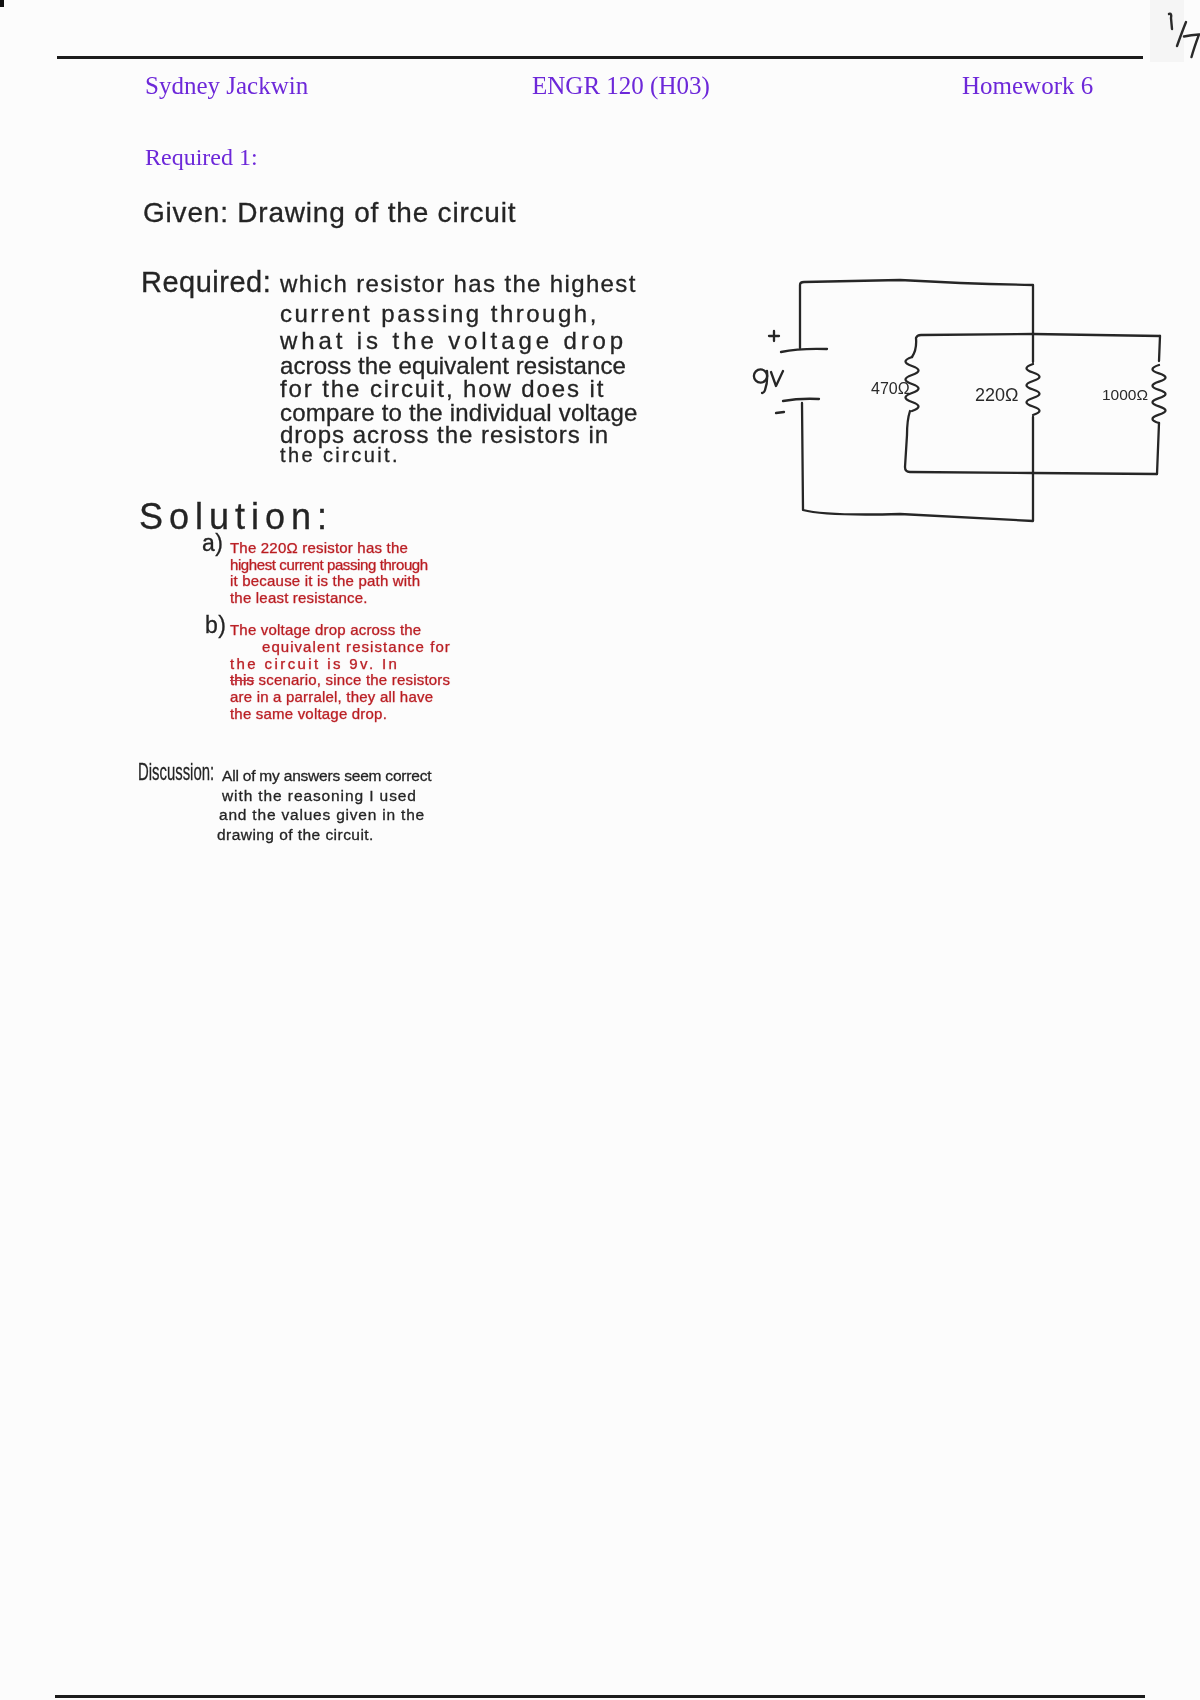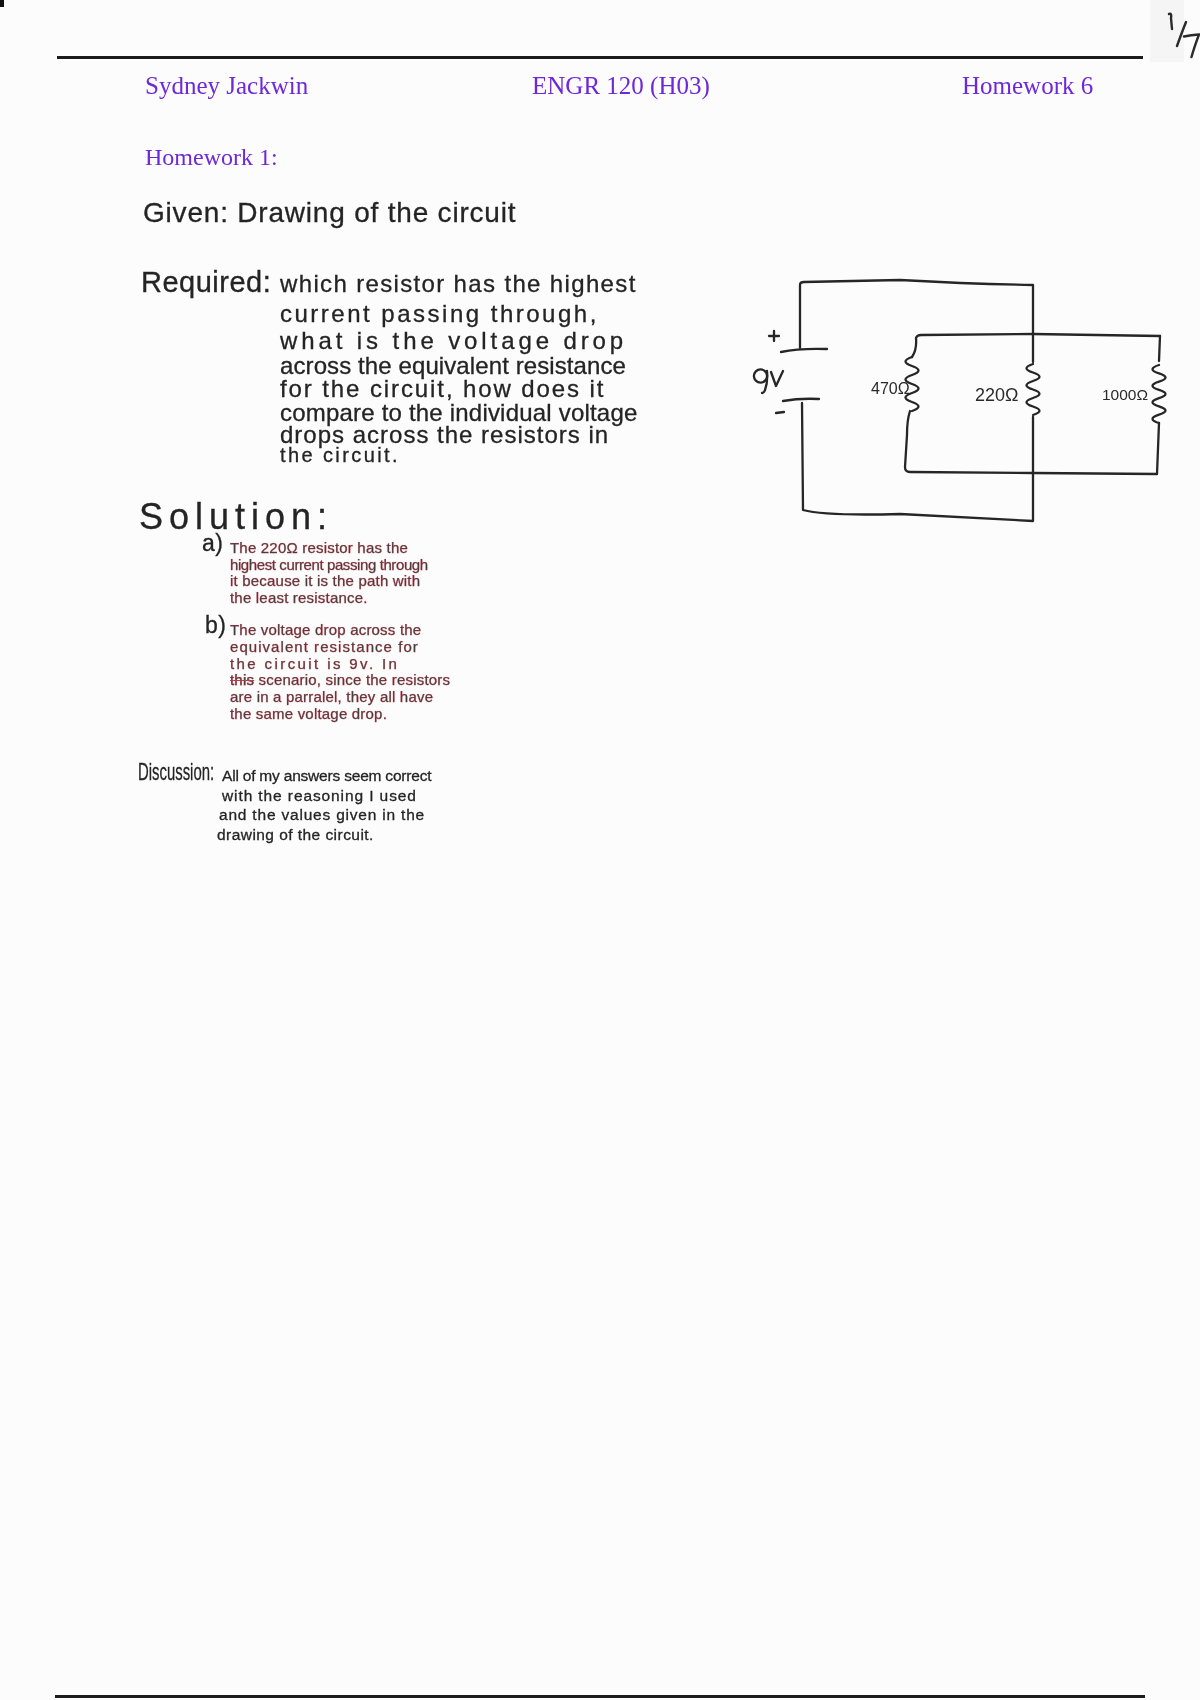--- a/index.html
+++ b/index.html
@@ -1,21 +1,21 @@
 <!DOCTYPE html>
 <html><head>
 <meta charset="utf-8">
 <style>
   html,body{margin:0;padding:0;}
   body{width:1200px;height:1700px;position:relative;background:#fcfcfc;
        font-family:"Liberation Sans",sans-serif;overflow:hidden;}
   .abs{position:absolute;}
   .serif{font-family:"Liberation Serif",serif;color:#6d28d9;}
   .hw{color:#242424;letter-spacing:0.5px;-webkit-text-stroke:0.3px #242424;}
-  .red{color:#404040;letter-spacing:0.2px;-webkit-text-stroke:0.25px #c23a48;text-shadow:0 0 1px rgba(210,90,100,0.55);}
+  .red{color:#b91c1c;letter-spacing:0.2px;-webkit-text-stroke:0.25px #c23a48;text-shadow:0 0 1px rgba(210,90,100,0.55);}
 </style>
 </head>
 <body>
 
 <div class="abs" style="left:0;top:0;width:4px;height:7px;background:#111;"></div>
 
 <div class="abs" style="left:1150px;top:0;width:34px;height:62px;background:rgba(120,120,120,0.05);"></div>
 
 <div class="abs" style="left:57px;top:56px;width:1086px;height:2.6px;background:#1c1c1c;"></div>
 
@@ -26,21 +26,21 @@
     <path d="M24,28.5 Q31,27 39,26.5 Q34,40 31.5,49"></path>
   </g>
 </svg>
 
 <div class="abs serif" style="left:145px;top:72px;font-size:25px;">Sydney Jackwin</div>
 
 <div class="abs serif" style="left:532px;top:72px;font-size:25px;">ENGR 120 (H03)</div>
 
 <div class="abs serif" style="left:962px;top:72px;font-size:25px;">Homework 6</div>
 
-<div class="abs serif" style="left:145px;top:144px;font-size:24px;">Homework 1:</div>
+<div class="abs serif" style="left:145px;top:144px;font-size:24px;">Required 1:</div>
 
 <div class="abs hw" style="left:143px;top:197px;font-size:28px;letter-spacing:0.8px;">Given: Drawing of the circuit</div>
 
 <div class="abs hw" style="left:141px;top:266px;font-size:29px;">Required:</div>
 
 <div class="abs hw" style="left:280px;top:270px;font-size:24px;letter-spacing:1.35px;">which resistor has the highest</div>
 <div class="abs hw" style="left:280px;top:300px;font-size:24px;letter-spacing:2.5px;">current passing through,</div>
 <div class="abs hw" style="left:280px;top:327px;font-size:24px;letter-spacing:3.9px;">what is the voltage drop</div>
 <div class="abs hw" style="left:280px;top:352px;font-size:24px;letter-spacing:0.1px;">across the equivalent resistance</div>
 <div class="abs hw" style="left:280px;top:375px;font-size:24px;letter-spacing:1.9px;">for the circuit, how does it</div>
@@ -93,21 +93,21 @@
 The 220Ω resistor has the<br>
 <span style="letter-spacing:-0.4px;">highest current passing through</span><br>
 it because it is the path with<br>
 the least resistance.
 </div>
 
 <div class="abs hw" style="left:205px;top:612px;font-size:23px;">b)</div>
 
 <div class="abs red" style="left:230px;top:622px;font-size:15px;line-height:16.8px;">
 The voltage drop across the<br>
-<span style="letter-spacing:1.05px;">equivalent resistance for</span><br>
+<span style="letter-spacing:1.05px;margin-left:32px;">equivalent resistance for</span><br>
 <span style="letter-spacing:2.4px;">the circuit is 9v. In</span><br>
 <span style="text-decoration:line-through;">this</span> scenario, since the resistors<br>
 are in a parralel, they all have<br>
 the same voltage drop.
 </div>
 
 <div class="abs hw" style="left:138px;top:758px;font-size:24px;letter-spacing:0px;transform:scaleX(0.62);transform-origin:0 0;">Discussion:</div>
 
 <div class="abs hw" style="left:222px;top:766px;font-size:15.5px;line-height:19.5px;letter-spacing:-0.2px;">
 All of my answers seem correct<br>

